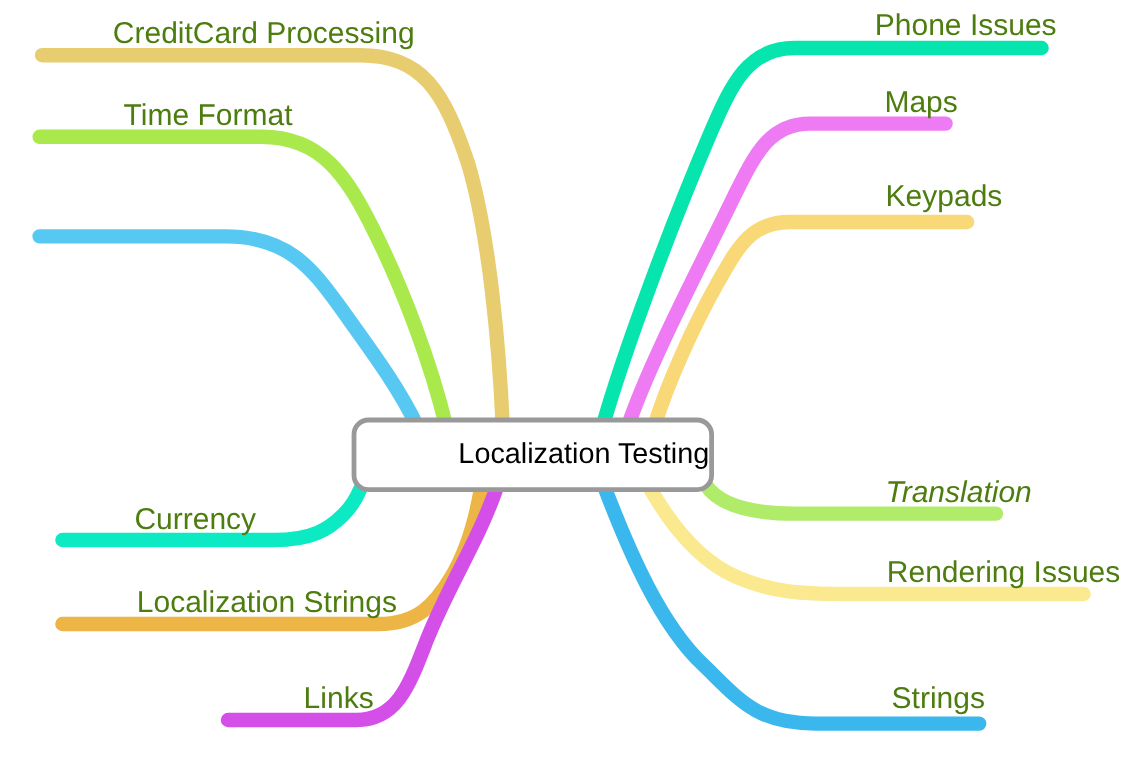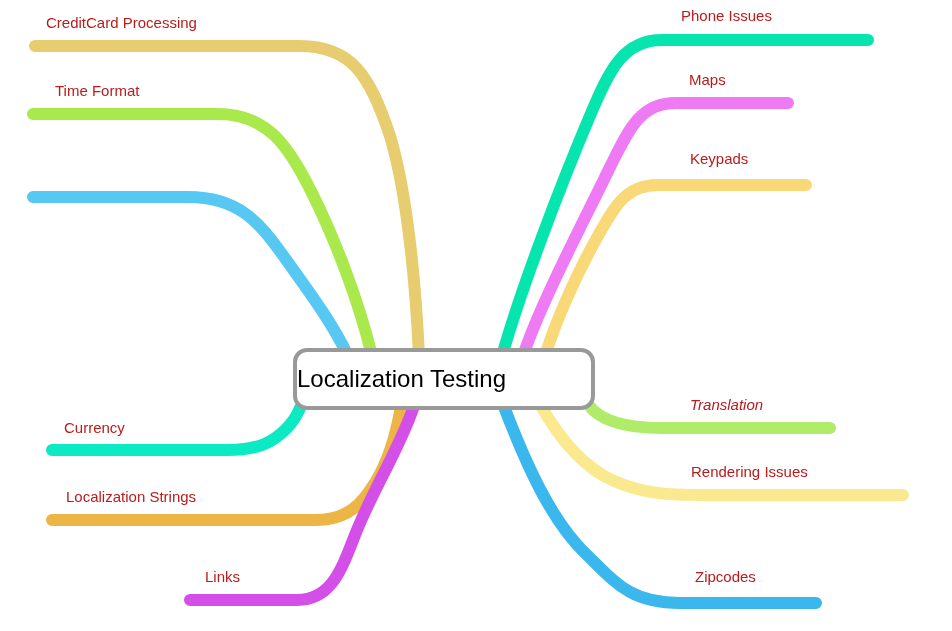--- a/index.html
+++ b/index.html
@@ -32,33 +32,34 @@
     left: 293px;
     top: 348px;
     width: 302px;
     height: 62px;
     box-sizing: border-box;
     background: #ffffff;
     border: 4px solid #999999;
     border-radius: 14px;
     display: flex;
     align-items: center;
-    justify-content: flex-start;
+    justify-content: flex-end;
   }
   .central-node .central-label {
     font-size: 24px;
     color: #000000;
     white-space: nowrap;
   }
   .node-label {
     position: absolute;
-    font-size: 15px;
-    color: #b91c1c;
+    font-size: 25px;
+    color: #4d7c0f;
     white-space: nowrap;
     line-height: 1.1;
+    margin-left: 48px;
   }
   
   .pos-creditcard        { left: 46px;  top: 15px;  }
   .pos-timeformat        { left: 55px;  top: 83px;  }
   .pos-licensing         { left: 52px;  top: 166px; }
   .pos-currency          { left: 64px;  top: 420px; }
   .pos-locstrings        { left: 66px;  top: 489px; }
   .pos-links             { left: 205px; top: 569px; }
   
   .pos-phone             { left: 681px; top: 8px;   }
@@ -91,19 +92,19 @@
   <div class="node-label pos-creditcard">CreditCard Processing</div>
   <div class="node-label pos-timeformat">Time Format</div>
   <div class="node-label pos-currency">Currency</div>
   <div class="node-label pos-locstrings">Localization Strings</div>
   <div class="node-label pos-links">Links</div>
   <div class="node-label pos-phone">Phone Issues</div>
   <div class="node-label pos-maps">Maps</div>
   <div class="node-label pos-keypads">Keypads</div>
   <div class="node-label pos-translation">Translation</div>
   <div class="node-label pos-rendering">Rendering Issues</div>
-  <div class="node-label pos-zipcodes">Zipcodes</div>
+  <div class="node-label pos-zipcodes">Strings</div>
 
   <div class="central-node">
     <span class="central-label">Localization Testing</span>
   </div>
 
 </div>
 
 </body></html>

